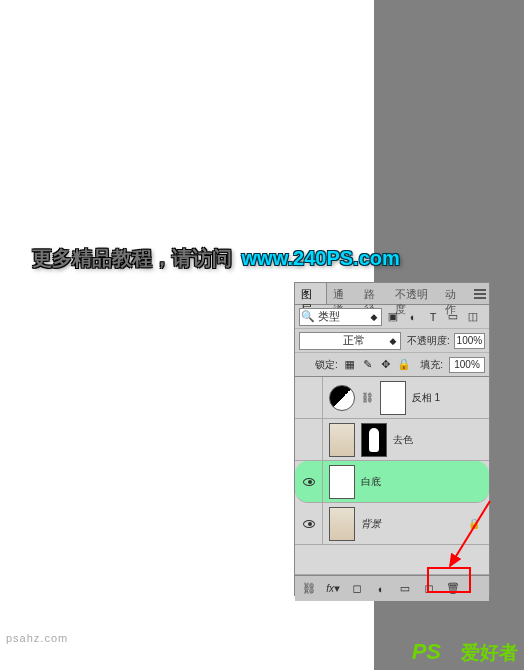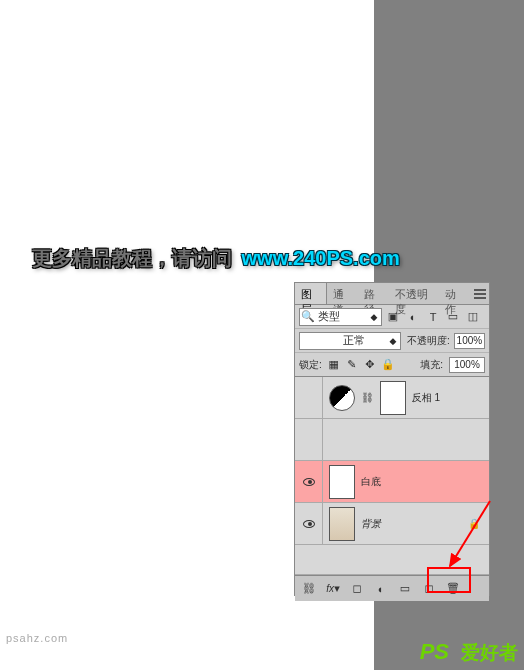--- a/index.html
+++ b/index.html
@@ -24,27 +24,27 @@
   .filter-select .arr { width: 14px; text-align: center; font-size: 9px; }
   .icon-btn { width: 18px; height: 18px; display: flex; align-items: center; justify-content: center; color: #333; }
 
   .blend-select { flex: 0 0 102px; height: 18px; background: #fff; border: 1px solid #888; display: flex; align-items: center; }
   .blend-select .lbl { flex: 1; padding-left: 4px; margin-left: 39px; }
   .blend-select .arr { width: 14px; text-align: center; font-size: 9px; }
   .lbl-txt { white-space: nowrap; font-size: 10px; margin-left: 4px; }
   .pct { width: 36px; height: 16px; background: #fff; border: 1px solid #888; font-size: 10px; display: flex; align-items: center; justify-content: center; margin-left: 2px; }
 
   .lock-row { display: flex; align-items: center; height: 24px; padding: 0 4px; border-bottom: 1px solid #888; gap: 4px; }
-  .lock-row .lbl-txt { margin-left: 0; }
+  .lock-row .lbl-txt { margin-left: 16px; }
   .lock-icons { display: flex; gap: 2px; }
   .lock-ic { width: 16px; height: 16px; display: flex; align-items: center; justify-content: center; border: 1px solid transparent; font-size: 11px; }
 
   .layers { background: #d8d8d8; }
   .layer { display: flex; align-items: center; height: 42px; border-bottom: 1px solid #aaa; }
-  .layer.sel { background: #fca5a5; }
+  .layer.sel { background: #86efac; border-radius: 13px; }
   .vis { width: 28px; height: 100%; display: flex; align-items: center; justify-content: center; border-right: 1px solid #aaa; }
   .eye { width: 12px; height: 8px; border-radius: 6px 6px 6px 6px / 4px 4px 4px 4px; border: 1px solid #333; position: relative; }
   .eye::after { content: ""; position: absolute; left: 4px; top: 1px; width: 4px; height: 4px; background: #333; border-radius: 50%; }
   .content { flex: 1; display: flex; align-items: center; gap: 6px; padding-left: 6px; }
   .thumb { width: 26px; height: 34px; background: #fff; border: 1px solid #555; position: relative; }
   .thumb.img { background: linear-gradient(#e8e0d0, #d8c8b0); }
   .mask { width: 26px; height: 34px; background: #000; border: 1px solid #555; position: relative; display: flex; align-items: center; justify-content: center; }
   .mask-shape { width: 10px; height: 24px; background: #fff; border-radius: 5px 5px 3px 3px; }
   .adj { width: 26px; height: 26px; background: linear-gradient(135deg, #000 50%, #fff 50%); border: 1px solid #555; border-radius: 50%; }
   .link-ic { font-size: 10px; }
@@ -52,21 +52,21 @@
   .lname.it { font-style: italic; }
   .tiny-lock { margin-left: auto; margin-right: 8px; font-size: 10px; }
 
   .panel-footer { display: flex; align-items: center; height: 26px; border-top: 1px solid #888; background: #c6c6c6; padding: 0 4px; gap: 4px; }
   .f-ic { width: 20px; height: 18px; display: flex; align-items: center; justify-content: center; font-size: 11px; color: #333; }
 
   .red-box { position: absolute; border: 2px solid red; }
   .arrow-svg { position: absolute; pointer-events: none; }
 
   .wm-tl { position: absolute; left: 6px; top: 632px; font-size: 11px; color: #aaa; letter-spacing: 1px; text-align: right; }
-  .wm-br { position: absolute; right: 6px; bottom: 4px; display: flex; align-items: baseline; gap: 12px; }
+  .wm-br { position: absolute; right: 6px; bottom: 4px; display: flex; align-items: baseline; gap: 20px; }
   .wm-br .ps { color: #6dd400; font-size: 22px; font-weight: bold; font-style: italic; }
   .wm-br .cn { color: #6dd400; font-size: 19px; font-weight: bold; }
 </style>
 </head>
 <body>
 
 <div class="canvas"></div>
 <div class="gray-area"></div>
 
 <div class="overlay-text">
@@ -128,20 +128,27 @@
       <div class="content">
         <div class="adj"></div>
         <span class="link-ic">⛓</span>
         <div class="thumb" style="background:#fff"></div>
         <span class="lname">反相 1</span>
       </div>
     </div>
 
     <div class="layer">
       <div class="vis"></div>
+      <div class="content">
+        <div class="thumb img"></div>
+        <div class="mask">
+            <div class="mask-shape"></div>
+          </div>
+        <span class="lname">去色</span>
+      </div>
     </div>
 
     <div class="layer sel">
       <div class="vis">
           <div class="eye"></div>
         </div>
       <div class="content">
         <div class="thumb"></div>
         <span class="lname">白底</span>
       </div>

